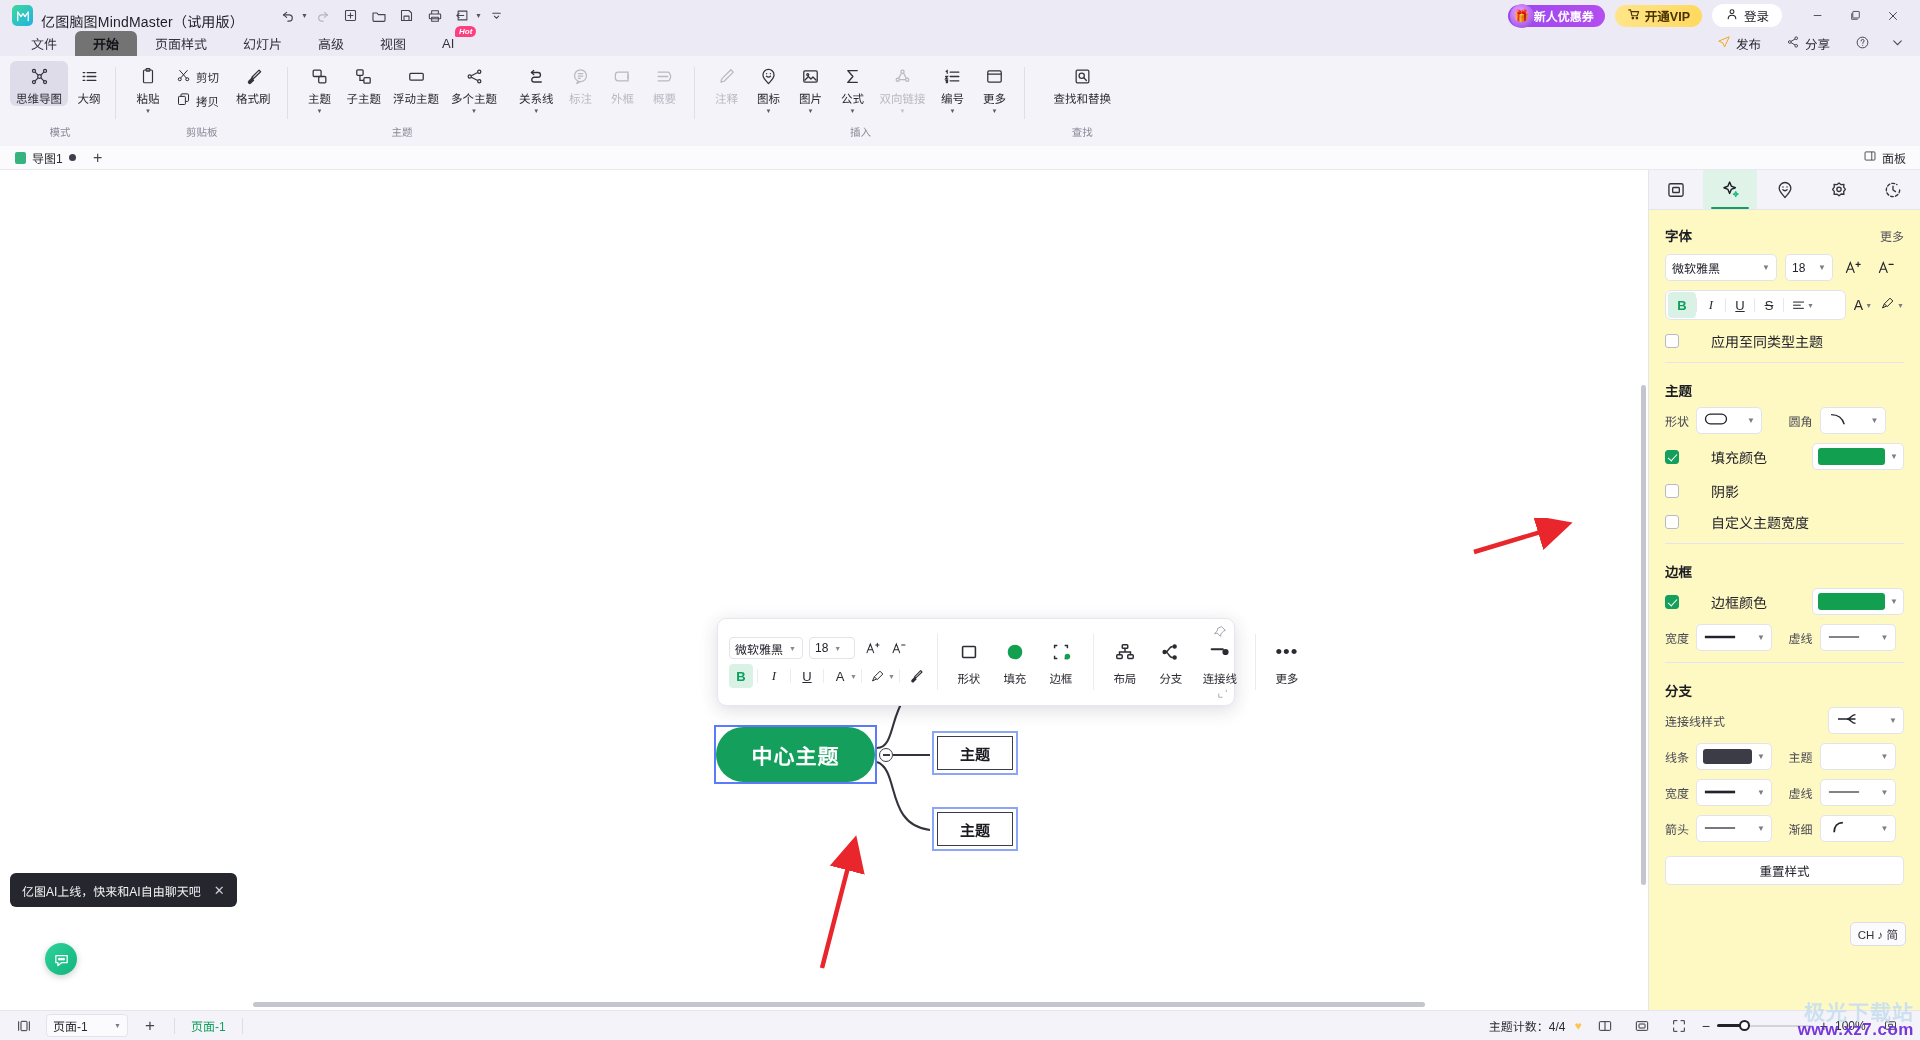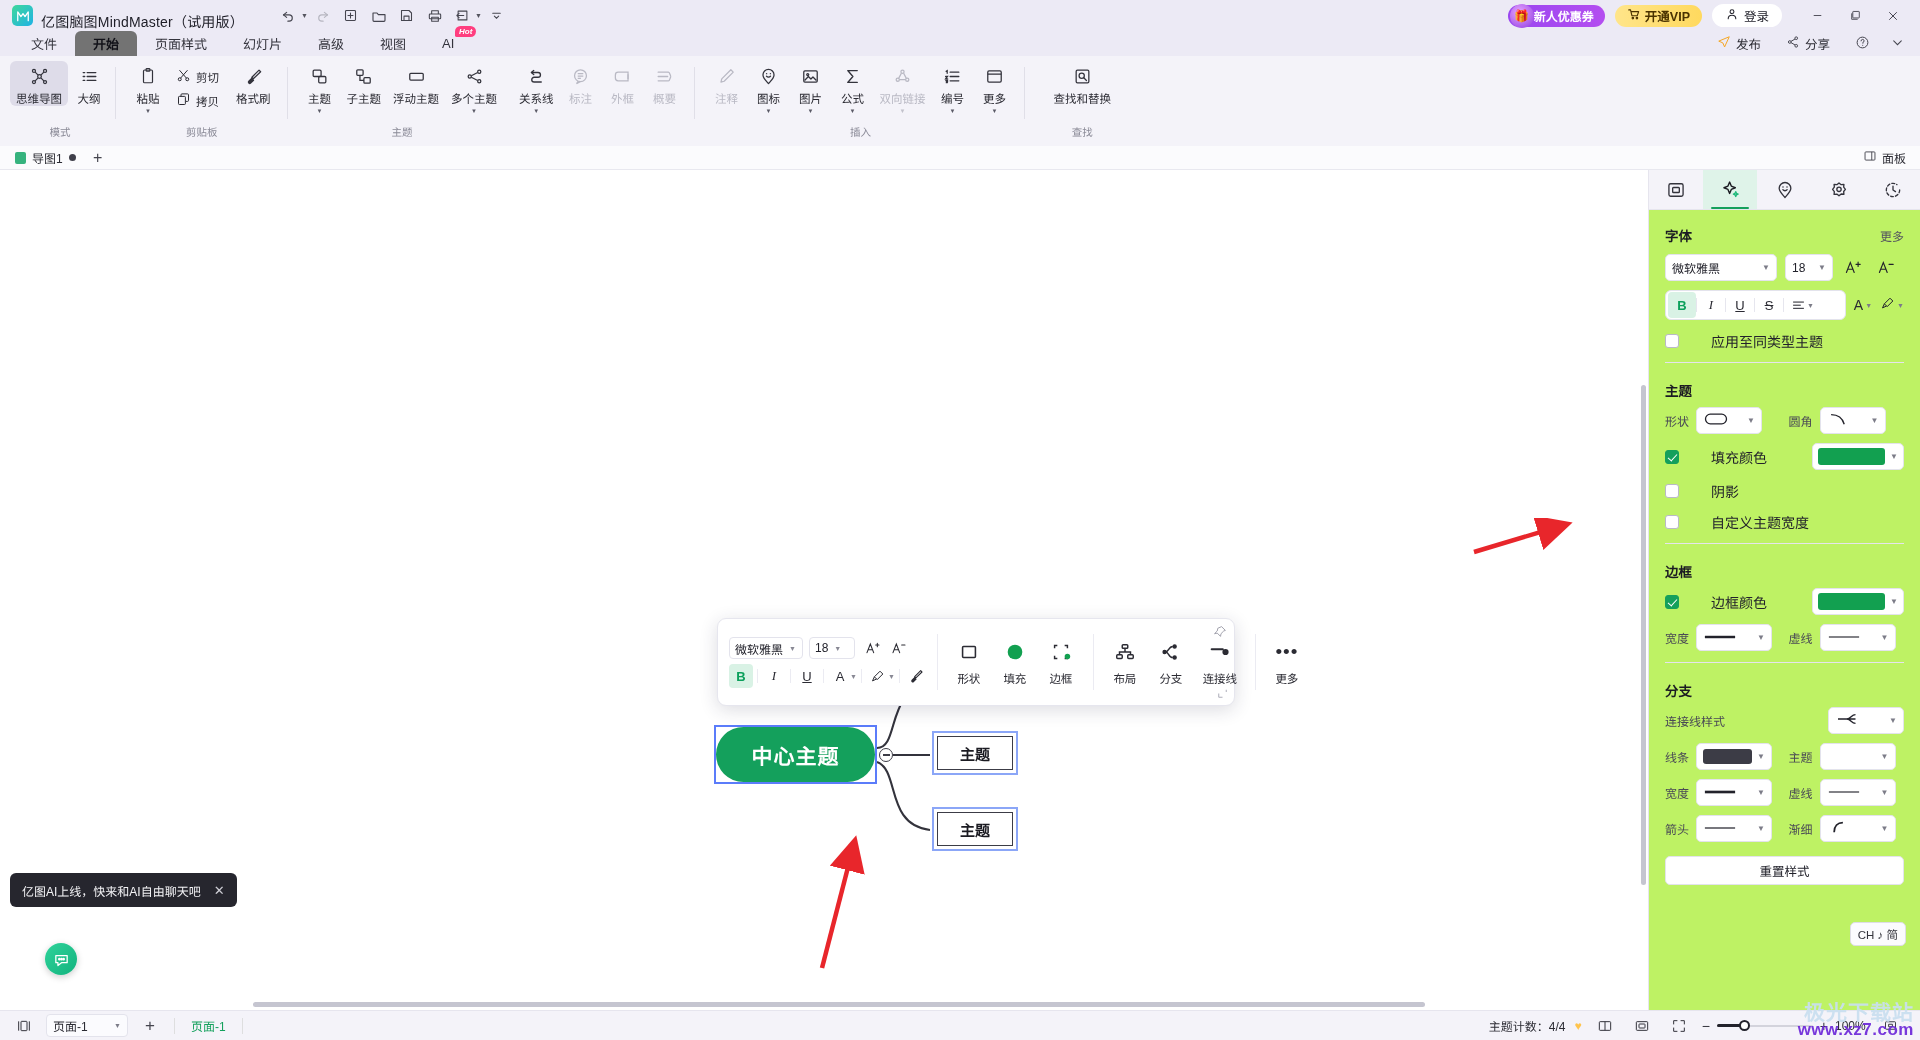--- a/index.html
+++ b/index.html
@@ -168,21 +168,21 @@
   .vscroll .thumb{position:absolute;left:3px;top:215px;width:5px;height:500px;border-radius:3px;background:#c5c5d0;}
   .hscroll{position:absolute;left:0;right:10px;bottom:0;height:12px;}
   .hscroll .thumb{position:absolute;left:253px;top:4px;width:1172px;height:5px;border-radius:3px;background:#c5c5d0;}
 
   
   .rpanel{ width:272px;flex:0 0 272px;background:#f4f3f9;display:flex;flex-direction:column;border-left:1px solid #e6e5ee; }
   .rp-tabs{height:40px;display:flex;align-items:stretch;border-bottom:1px solid #e6e5ee;}
   .rp-tab{flex:1;display:flex;align-items:center;justify-content:center;position:relative;color:#33333c;}
   .rp-tab.active{background:#dff3e9;}
   .rp-tab.active::after{content:"";position:absolute;left:8px;right:8px;bottom:0;height:2.5px;background:#14a05c;border-radius:2px;}
-  .rp-body{flex:1;overflow:hidden;padding:0 16px;background:#bef264;}
+  .rp-body{flex:1;overflow:hidden;padding:0 16px;background:#fef9c3;}
   .rp-sechead{display:flex;align-items:center;justify-content:space-between;padding:15px 0 9px;}
   .rp-sechead .t{font-size:13.5px;font-weight:bold;color:#1b1b22;}
   .rp-sechead .m{font-size:12px;color:#55555f;}
   .rp-row{display:flex;align-items:center;gap:8px;margin-bottom:9px;}
   .rp-row2{display:flex;align-items:center;gap:8px;margin-bottom:9px;}
   .rp-half{display:flex;align-items:center;gap:7px;width:50%;}
   .rp-lbl{font-size:12px;color:#4a4a55;white-space:nowrap;}
   .ctl{
     height:27px;border:1px solid #e3e3ec;background:#fff;border-radius:5px;display:flex;align-items:center;
     justify-content:space-between;padding:0 6px;font-size:12px;color:#22222b;gap:5px;

